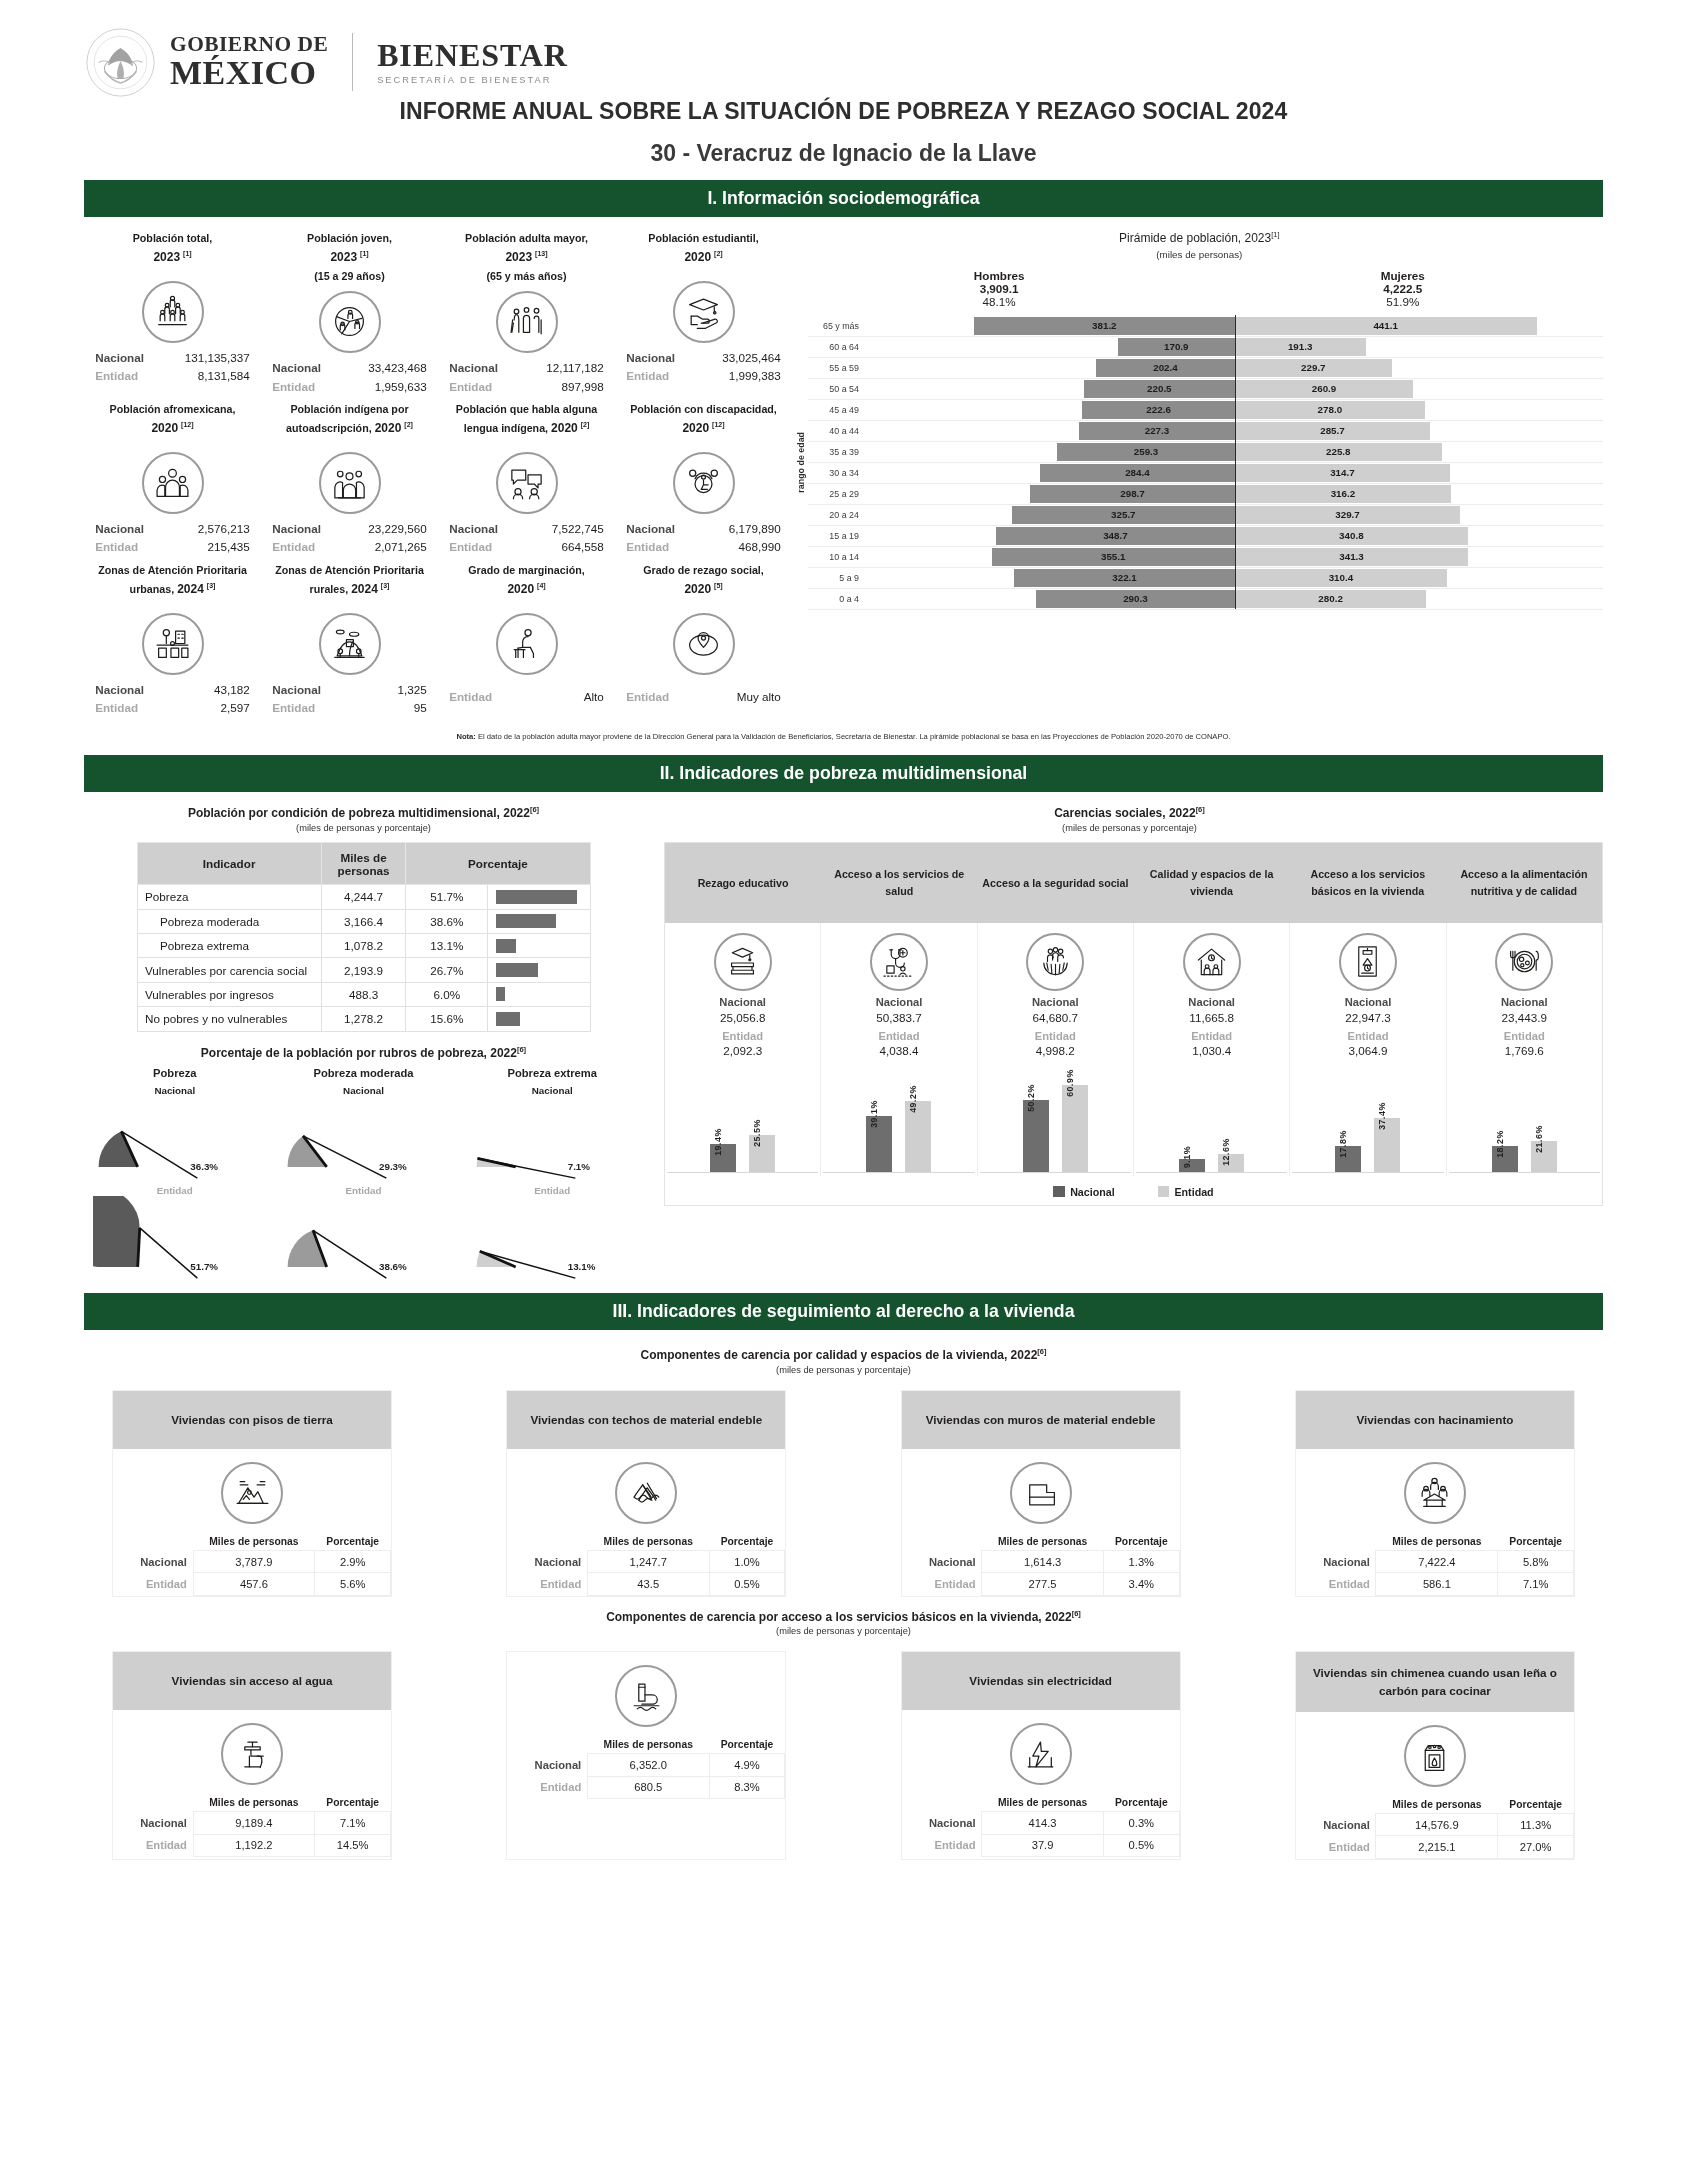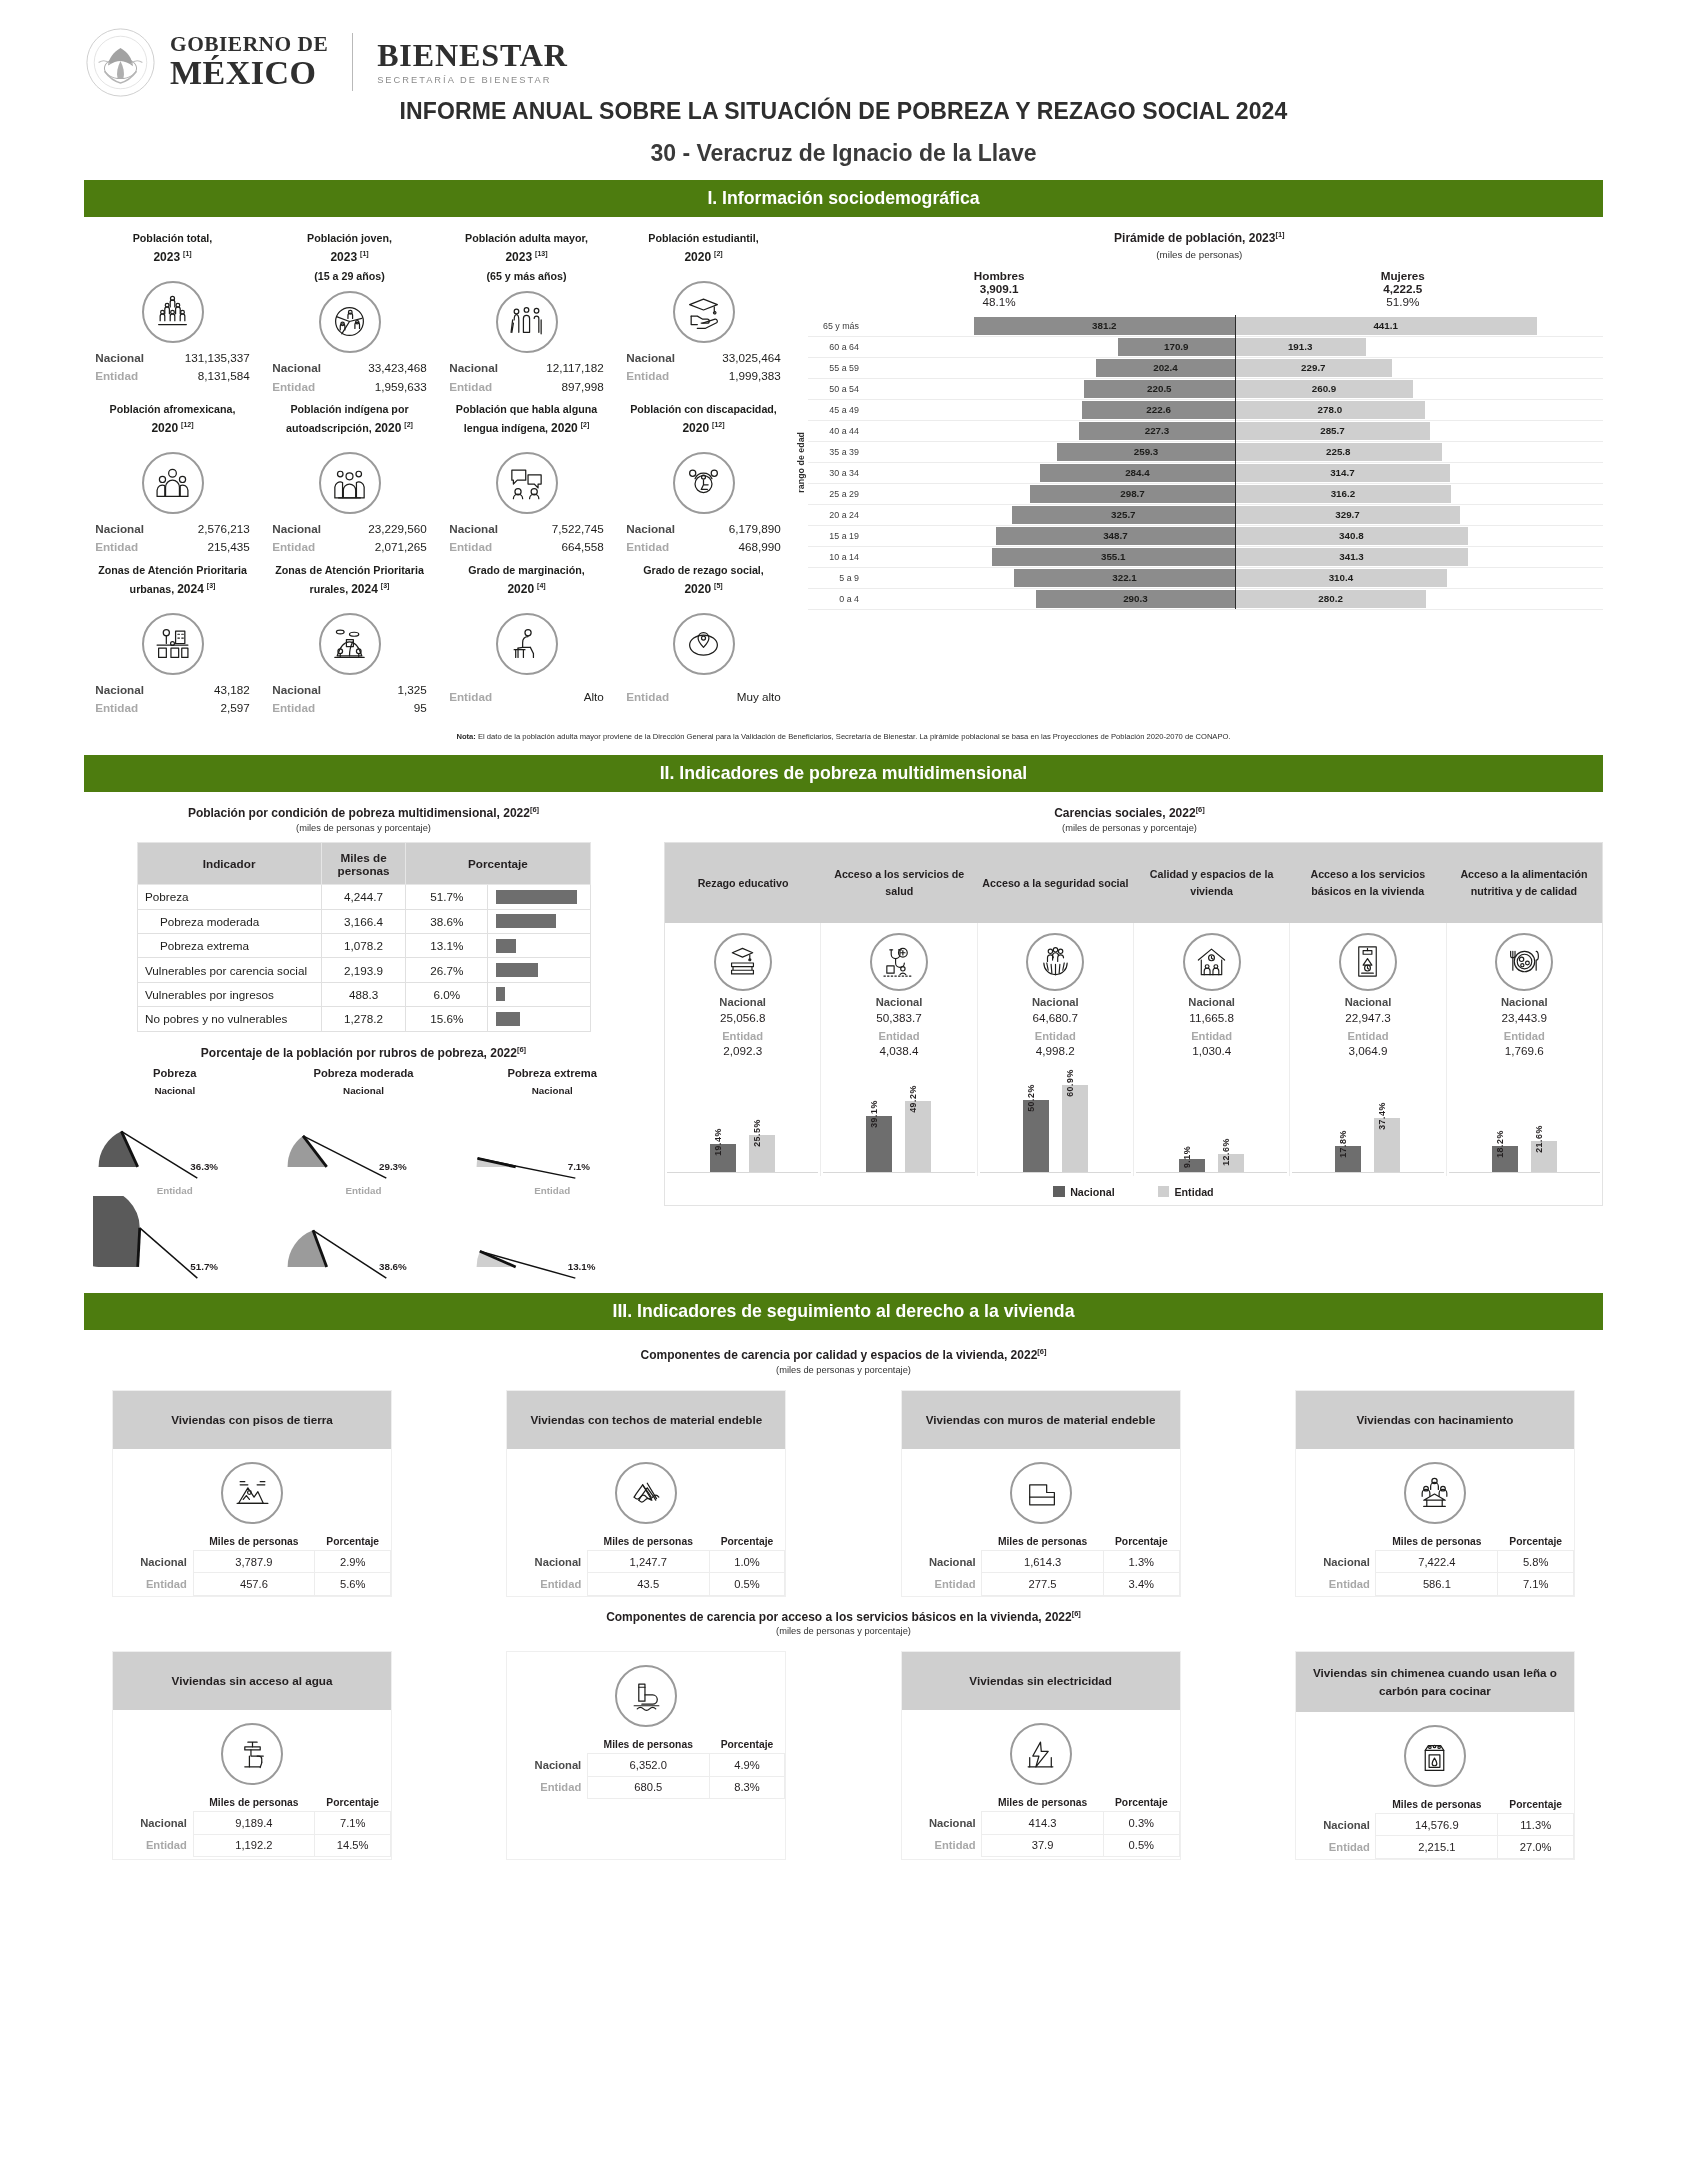--- a/index.html
+++ b/index.html
@@ -22,21 +22,21 @@
   .vrule { width: 0.9px; height: 58px; background: #b9b9b9; margin: 0 24px; }
   .bien { line-height: 1; }
   .bien .b1 { font-family: "Liberation Serif", serif; font-weight: bold; font-size: 32px; letter-spacing: 0.9px; color: #2f2f2f; }
   .bien .b2 { font-size: 9.3px; letter-spacing: 2px; color: #8b8b8b; margin-top: 5.6px; }
 
   .doc-title { text-align: center; font-size: 23px; font-weight: bold; color: #2e2e2e; margin-top: 9.3px; letter-spacing: 0.1px; }
   .doc-sub { text-align: center; font-size: 23px; font-weight: bold; color: #3a3a3a; margin-top: 15px; }
 
   
   .secbar {
-    background: #4d7c0f; color: #fff; text-align: center;
+    background: #14532d; color: #fff; text-align: center;
     font-size: 17.7px; font-weight: bold; padding: 7.5px 0 8.4px;
     margin-top: 13px;
   }
 
   
   .socio { display: flex; margin-top: 9.3px; }
   .socio-left { width: 708px; }
   .socio-right { flex: 1; padding-left: 3.7px; }
   .srow { display: flex; }
   .scard { width: 177px; text-align: center; padding: 3.7px 1.9px 1.9px; }
@@ -45,21 +45,21 @@
   .scard .cap sup { font-size: 7px; }
   .circ { width: 62px; height: 62px; border: 2.8px solid #9a9a9a; border-radius: 50%;
           margin: 5.6px auto 6.5px; display: flex; align-items: center; justify-content: center; }
   .circ svg { width: 37px; height: 37px; }
   .kv { display: flex; justify-content: space-between; padding: 0 9.3px; font-size: 11.7px; line-height: 1.55; }
   .kv .k { font-weight: bold; color: #4a4a4a; }
   .kv.ent .k { font-weight: bold; color: #a8a8a8; }
   .kv .v { color: #1d1d1b; }
 
   
-  .pyr-title { text-align: center; font-size: 12px; font-weight: bold; margin-top: 3.7px; }
+  .pyr-title { text-align: center; font-size: 12px; font-weight: normal; margin-top: 3.7px; }
   .pyr-title sup { font-size: 7.5px; }
   .pyr-sub { text-align: center; font-size: 9.8px; margin-top: 3.7px; color: #333; }
   .pyr-heads { display: flex; justify-content: space-around; margin-top: 9.3px; font-size: 11.7px; text-align: center; }
   .pyr-heads .h { font-weight: bold; }
   .pyr-heads .p { font-weight: normal; }
   .pyr-wrap { display: flex; margin-top: 7.5px; }
   .pyr-axis { writing-mode: vertical-rl; transform: rotate(180deg); font-size: 8.9px; font-weight: bold;
               align-self: center; margin-right: 2.8px; color: #2e2e2e; }
   .pyr-rows { flex: 1; }
   .prow { display: flex; align-items: center; height: 21px; border-bottom: 0.9px solid #ececec; }

